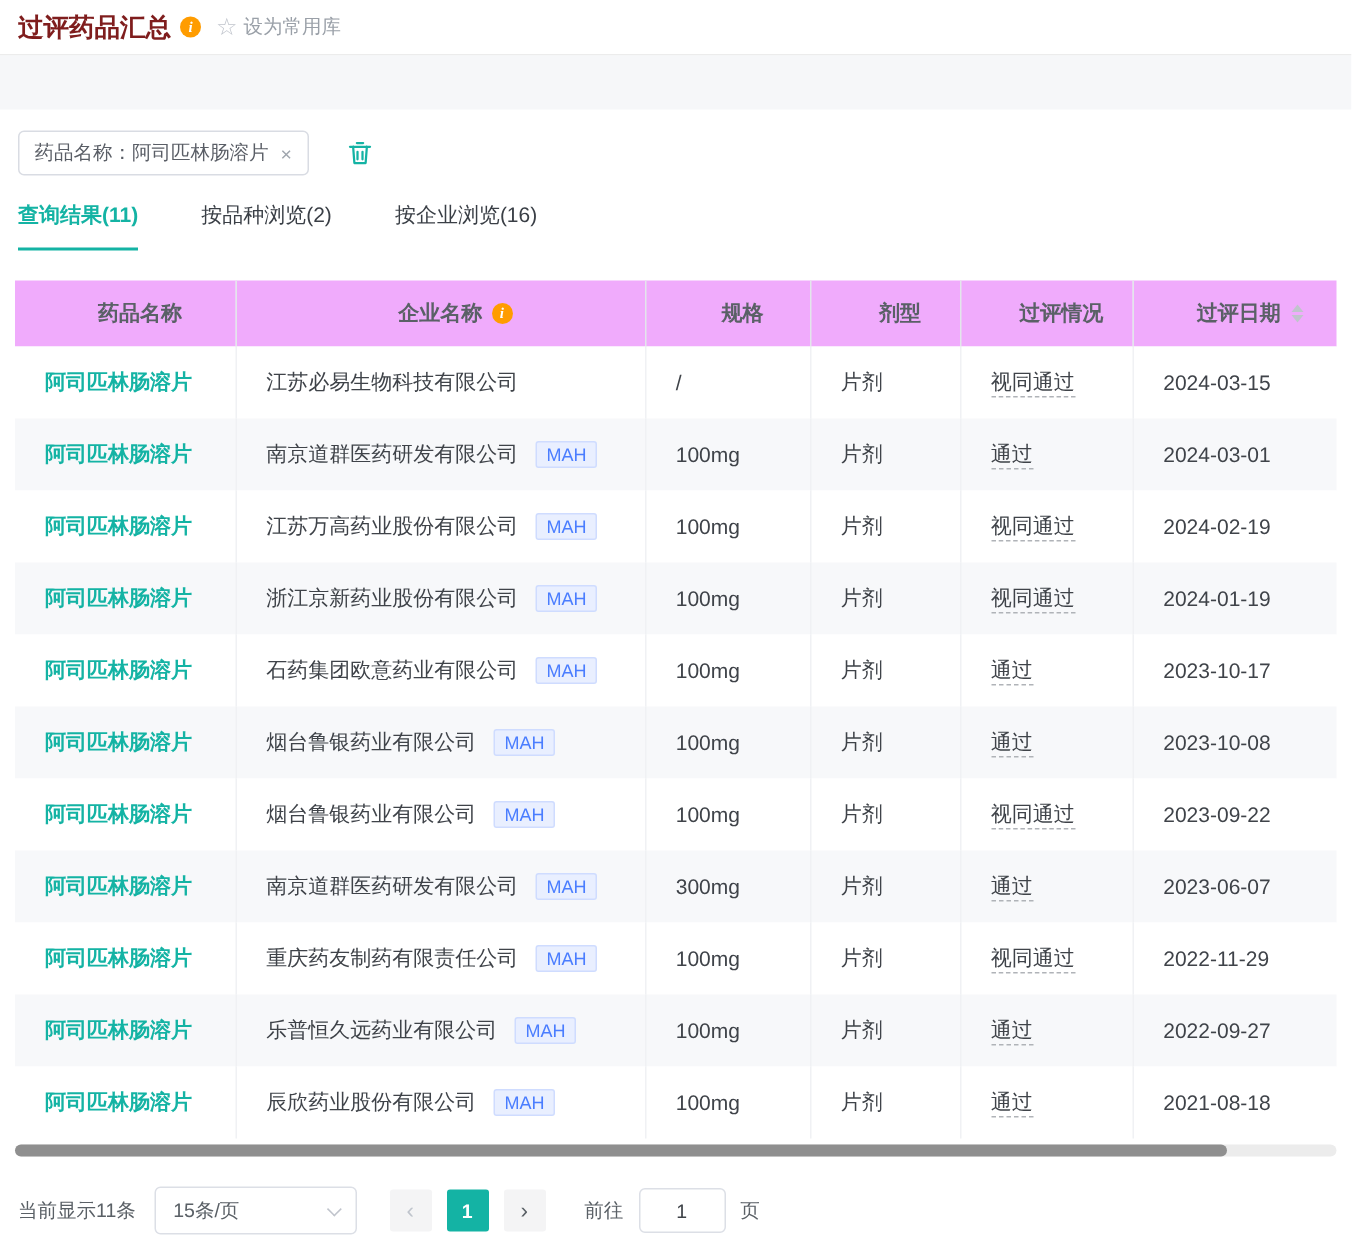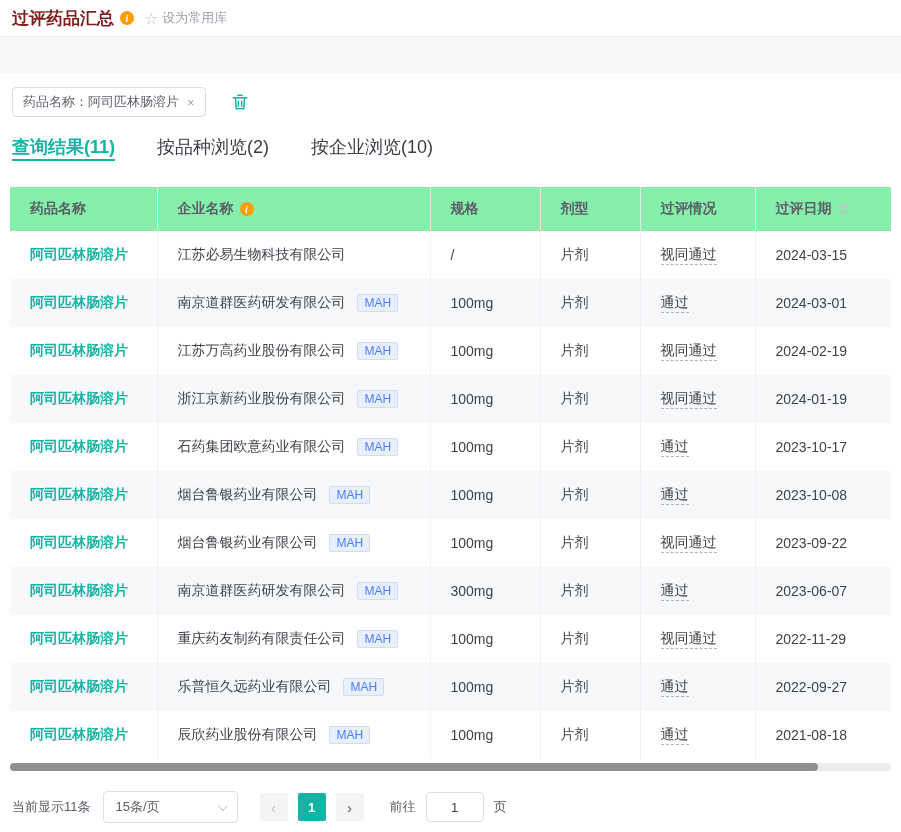--- a/index.html
+++ b/index.html
@@ -24,27 +24,27 @@
   
   .content{padding:0 10px;}
   .filter-row{margin-top:14px;display:flex;align-items:center;padding-left:2px;}
   .filter-tag{display:inline-flex;align-items:center;height:30px;
     border:1px solid #d9dce3;border-radius:4px;padding:0 10px;font-size:13px;
     color:#5a5e66;background:#fff;}
   .tag-close{margin-left:8px;color:#a0a6ae;font-size:13px;cursor:pointer;}
   .trash-btn{margin-left:24px;display:inline-flex;cursor:pointer;}
   
   .tabs{display:flex;margin-top:18px;height:40px;align-items:flex-start;padding-left:2px;}
-  .tab{font-size:18px;color:#3a3f46;margin-right:42px;cursor:pointer;
+  .tab{font-size:14px;color:#3a3f46;margin-right:42px;padding-bottom:12px;cursor:pointer;
     border-bottom:2px solid transparent;}
   .tab.active{color:var(--accent);font-weight:bold;border-bottom-color:var(--accent);}
   
   table{width:881px;border-collapse:collapse;margin-top:12px;table-layout:fixed;}
-  th{height:44px;background:#86efac;font-size:14px;font-weight:bold;color:#5a6066;
-    text-align:left;padding-left:20px;border-right:1px solid #e3e6eb;}
+  th{height:44px;background:#f0abfc;font-size:14px;font-weight:bold;color:#5a6066;
+    text-align:center;padding-left:20px;border-right:1px solid #e3e6eb;}
   th:last-child{border-right:none;}
   td{height:48px;font-size:14px;color:#3f4349;padding-left:20px;
     border-right:1px solid #f0f1f4;background:#fff;}
   td:last-child{border-right:none;}
   tbody tr:nth-child(even) td{background:#f7f8fa;}
   .col-drug{width:147px;}
   .col-company{width:273px;}
   .col-spec{width:110px;}
   .col-form{width:100px;}
   .col-status{width:115px;}
@@ -109,21 +109,21 @@
           <path d="M6.5 7l1 13h9l1-13"></path>
         <path d="M10 11v6"></path>
           <path d="M14 11v6"></path>
       </svg>
     </span>
   </div>
 
   <div class="tabs">
     <div class="tab active">查询结果(11)</div>
     <div class="tab">按品种浏览(2)</div>
-    <div class="tab">按企业浏览(10)</div>
+    <div class="tab">按企业浏览(16)</div>
   </div>
 
   <table>
     <thead>
       <tr>
         <th class="col-drug">
           <span class="th-inner">
               <span>药品名称</span>
             </span>
         </th>

